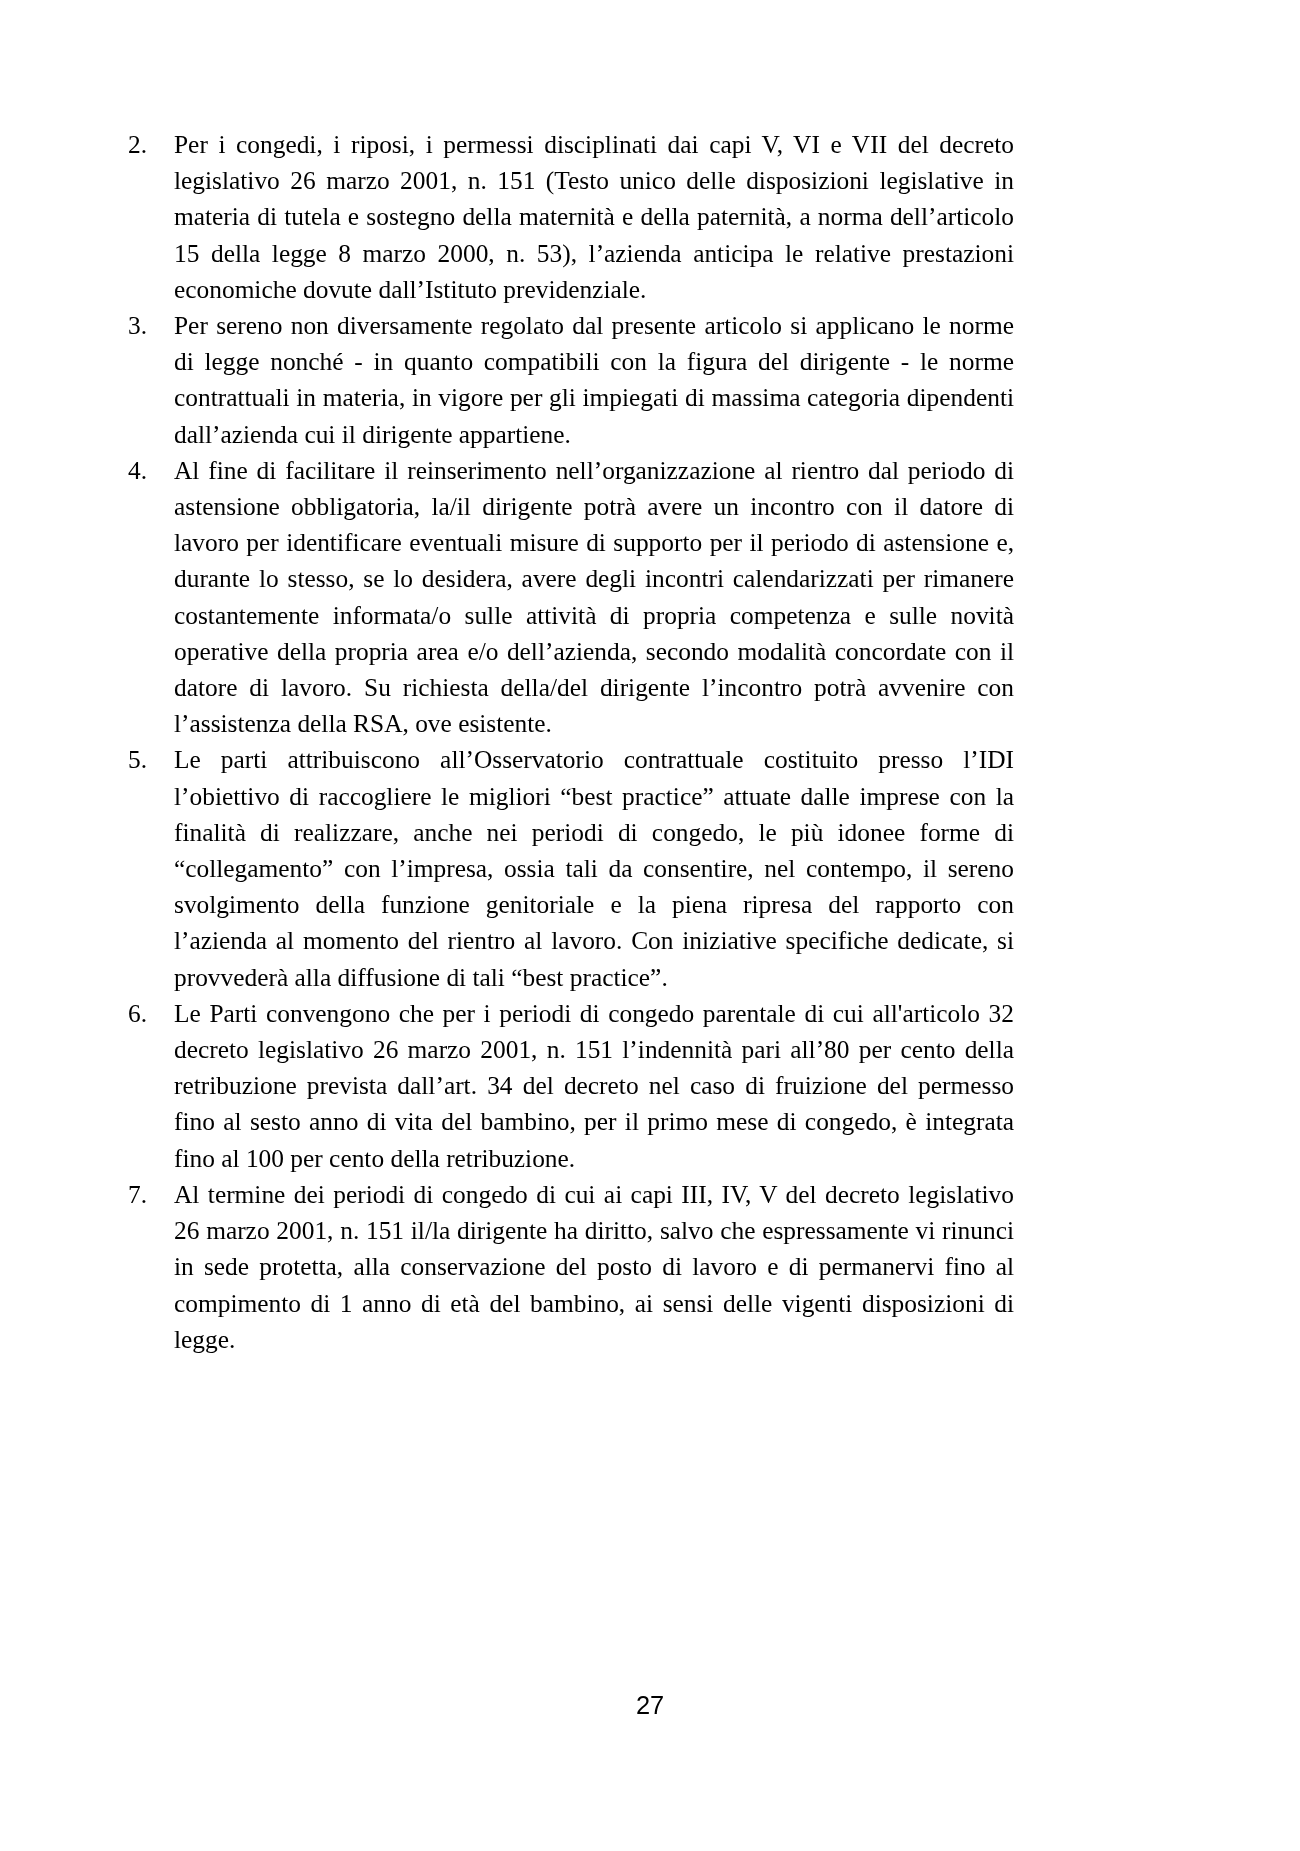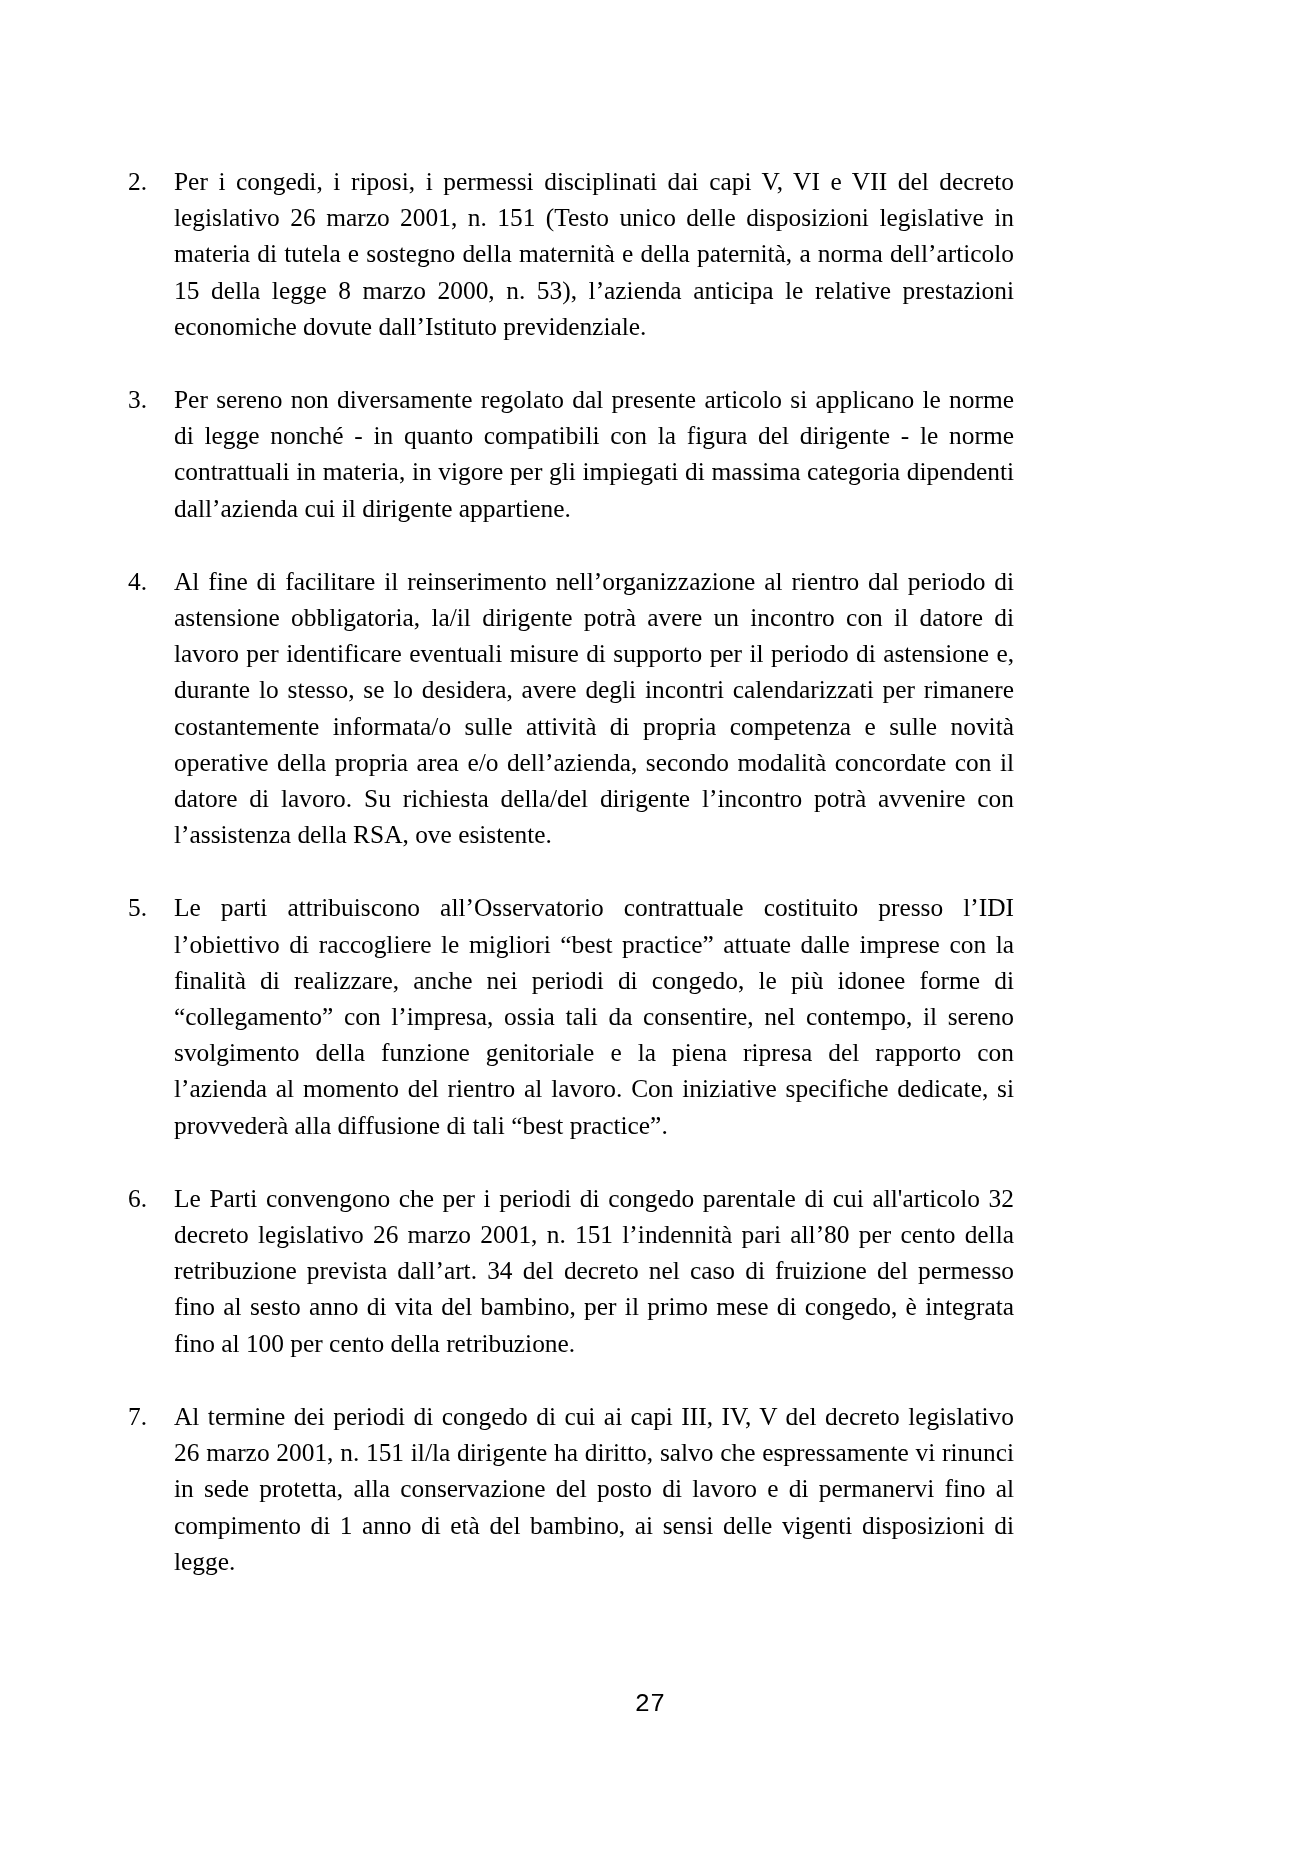--- a/index.html
+++ b/index.html
@@ -44,31 +44,30 @@
     top: 0;
     width: 38px;
     text-align: left;
     font-size: 25.4px;
     line-height: 36.2px;
   }
   ol.numlist > li .body {
     display: block;
     text-align: justify;
     text-align-last: left;
-    margin-top: 37px;
   }
   .footer {
     position: absolute;
     left: 0;
     top: 1690px;
     width: 1300px;
     text-align: center;
     font-size: 25.4px;
     line-height: 30px;
-    font-family: Liberation Mono, monospace;
+    font-family: Liberation Sans, sans-serif;
   }
 </style>
 </head>
 <body>
 
 <div class="page">
 
   <div class="content">
     <ol class="numlist">
 

